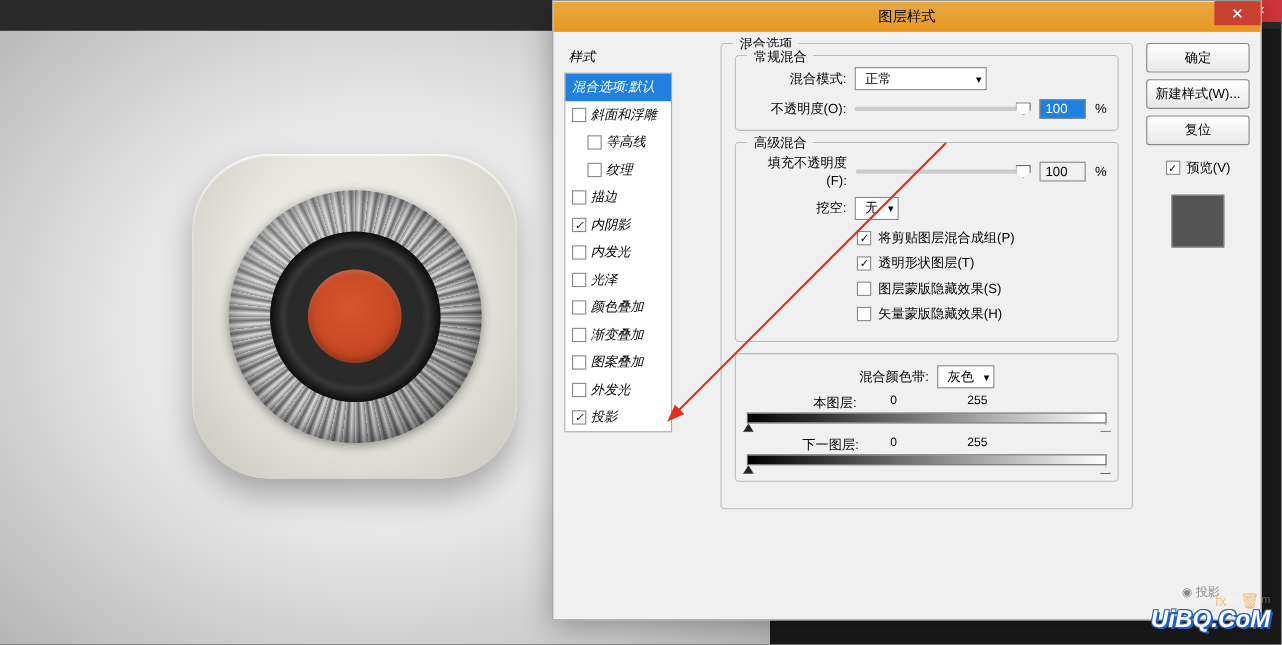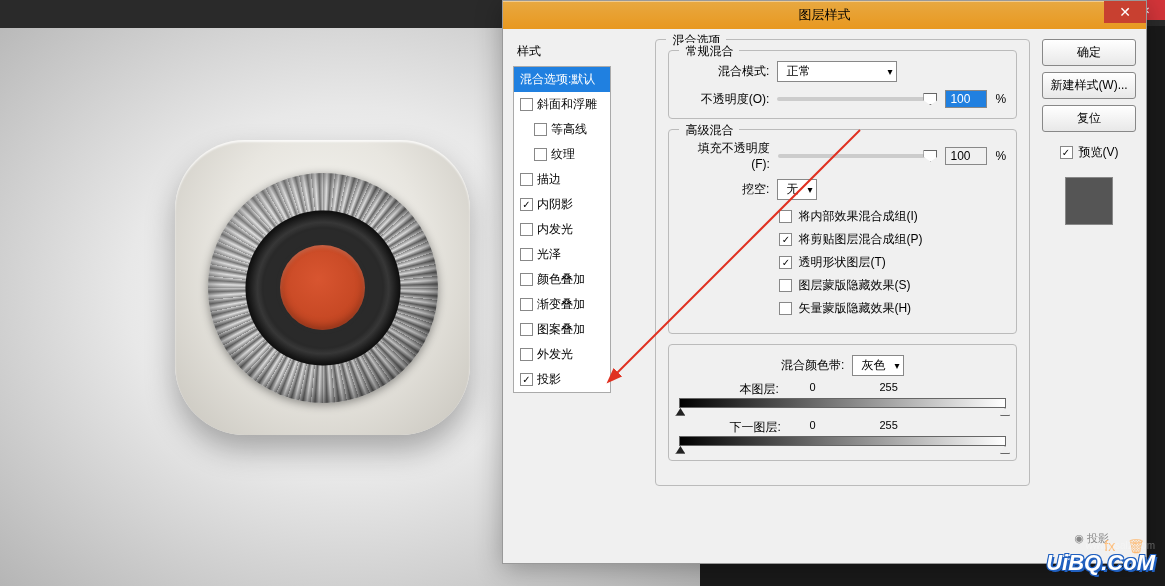--- a/index.html
+++ b/index.html
@@ -21,21 +21,21 @@
 .win-max { background: #d4353a; }
 .win-close { background: #d4353a; }
 .win-dbl { position: absolute; right: 115px; top: 4px; color: #888; font-size: 10px; }
 
 .dialog { position: absolute; left: 502px; top: 0; width: 645px; height: 564px; background: #f0f0f0; border: 1px solid #999; box-shadow: 0 5px 25px rgba(0,0,0,0.3); }
 .dialog-title { height: 28px; background: linear-gradient(#fff, #e8a840 3%, #e89820); display: flex; align-items: center; justify-content: center; font-size: 13px; color: #000; position: relative; }
 .dialog-close { position: absolute; right: 0; top: 0; width: 42px; height: 22px; background: #c84030; color: #fff; display: flex; align-items: center; justify-content: center; font-size: 14px; }
 
 .dialog-body { display: flex; padding: 10px; gap: 12px; height: calc(100% - 28px); }
 
-.styles-panel { width: 110px; }
+.styles-panel { width: 110px; font-style: italic; }
 .styles-header { font-size: 12px; padding: 4px 0 6px 4px; }
 .styles-list { border: 1px solid #aaa; background: #fff; }
 .style-item { padding: 4px 6px; font-size: 12px; display: flex; align-items: center; gap: 4px; cursor: pointer; }
 .style-item.selected { background: #2080e0; color: #fff; }
 .style-item.indent { padding-left: 20px; }
 .chk { width: 13px; height: 13px; border: 1px solid #888; background: #fff; display: inline-flex; align-items: center; justify-content: center; font-size: 10px; flex-shrink: 0; }
 .chk.checked::after { content: '✓'; color: #000; }
 
 .options-panel { flex: 1; padding-left: 32px; }
 .fieldset { border: 1px solid #bbb; border-radius: 4px; padding: 10px 12px 14px; margin-bottom: 12px; position: relative; }
@@ -190,24 +190,20 @@
             <span class="num-input">100</span>
             <span class="pct">%</span>
           </div>
           <div class="row">
             <span class="label">挖空:</span>
             <span class="select">
                 <span>无</span>
               </span>
           </div>
           <div class="chk-row">
-              <span class="chk"></span>
-              <span>将内部效果混合成组(I)</span>
-            </div>
-          <div class="chk-row">
               <span class="chk checked"></span>
               <span>将剪贴图层混合成组(P)</span>
             </div>
           <div class="chk-row">
               <span class="chk checked"></span>
               <span>透明形状图层(T)</span>
             </div>
           <div class="chk-row">
               <span class="chk"></span>
               <span>图层蒙版隐藏效果(S)</span>

